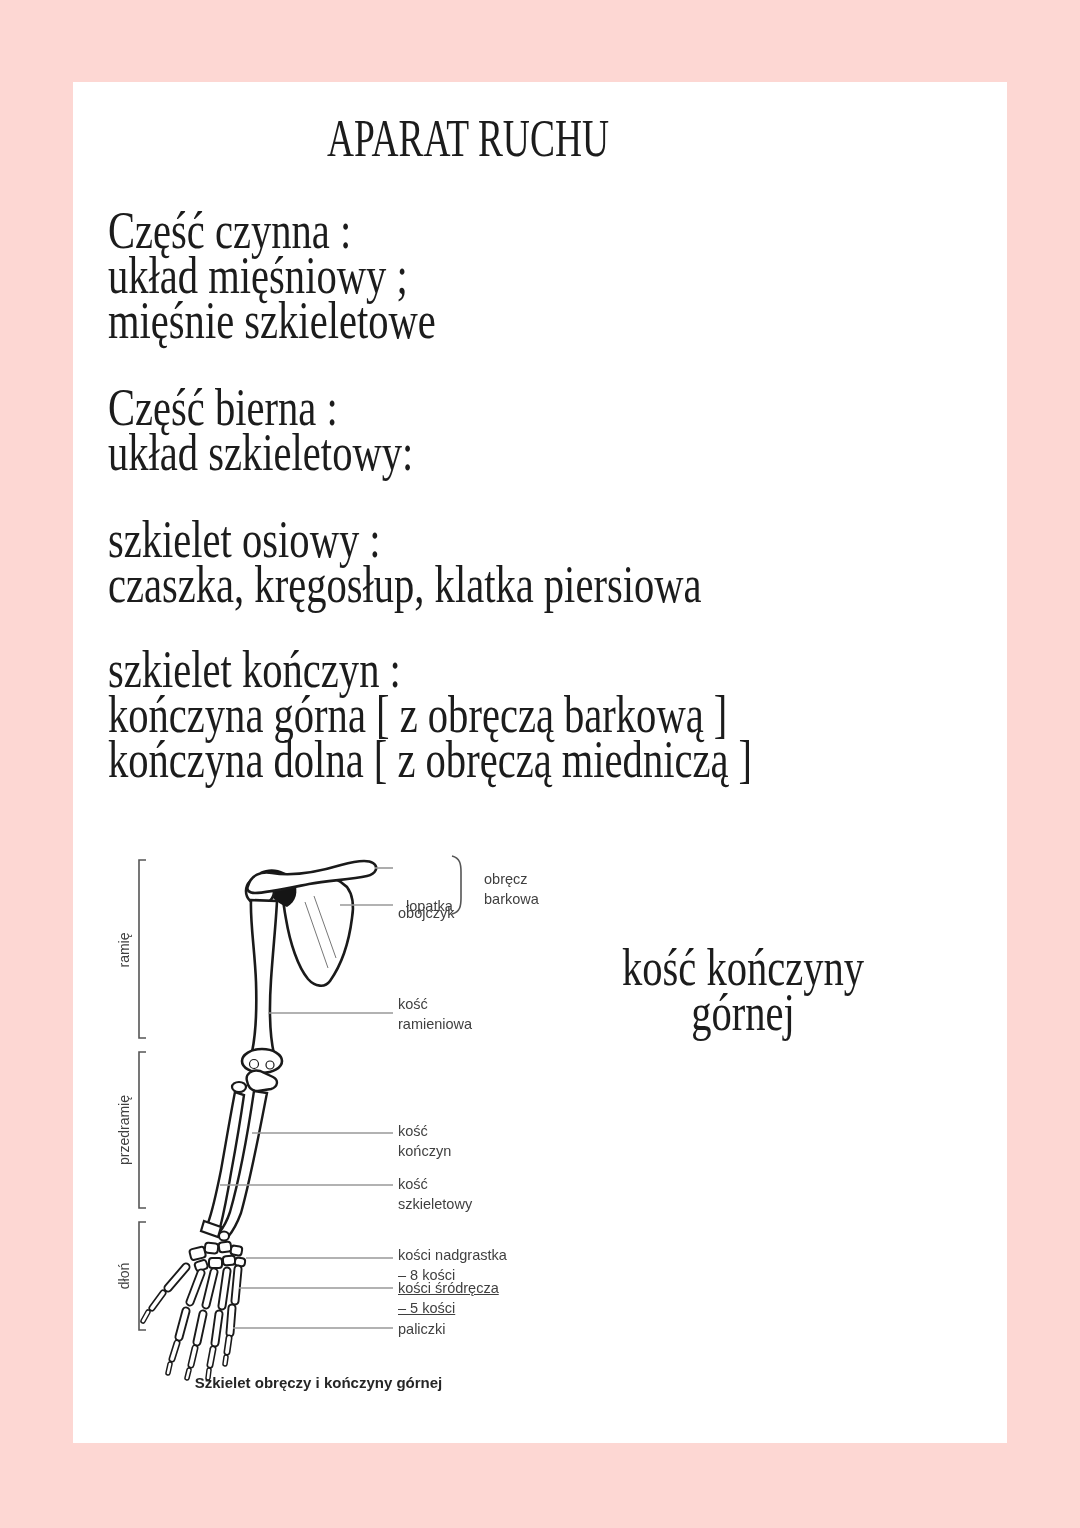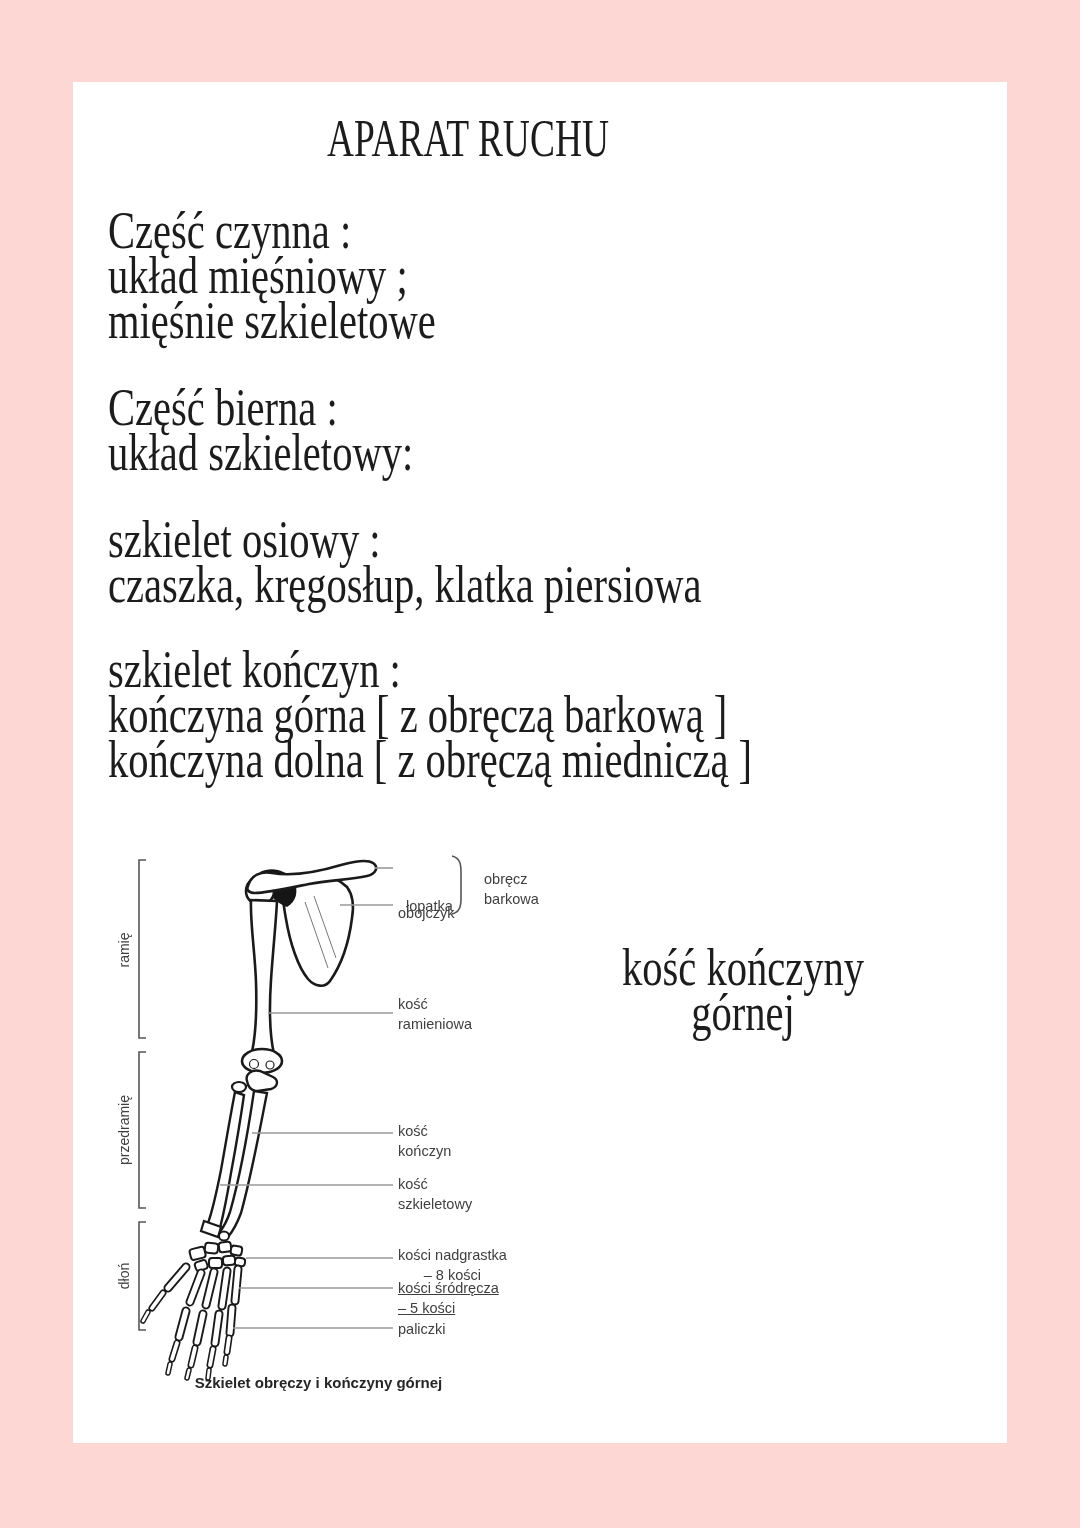--- a/index.html
+++ b/index.html
@@ -224,21 +224,21 @@
         <span>ramieniowa</span>
       </div>
       <div class="dlabel" style="left:298px; top:281px;">
         <span>kość</span>
         <span>kończyn</span>
       </div>
       <div class="dlabel" style="left:298px; top:334px;">
         <span>kość</span>
         <span>szkieletowy</span>
       </div>
-      <div class="dlabel" style="left:298px; top:405px;text-align:center;">
+      <div class="dlabel" style="left:298px; top:405px;">
         <span>kości nadgrastka</span>
         <span>– 8 kości</span>
       </div>
       <div class="dlabel" style="left:298px; top:438px;text-decoration:underline;">
         <span>kości śródręcza</span>
         <span>– 5 kości</span>
       </div>
       <div class="dlabel" style="left:298px; top:479px;">paliczki</div>
 
       <div class="diagram-caption">Szkielet obręczy i kończyny górnej</div>

